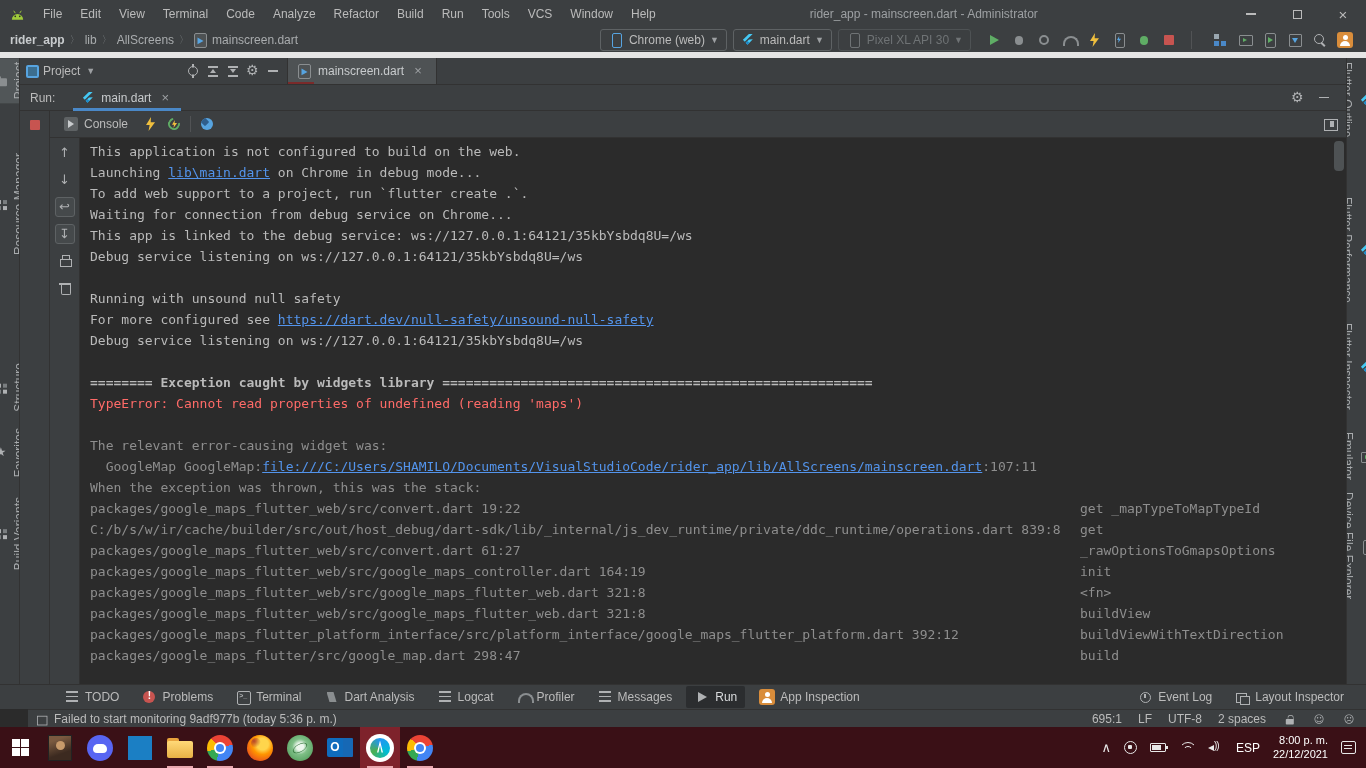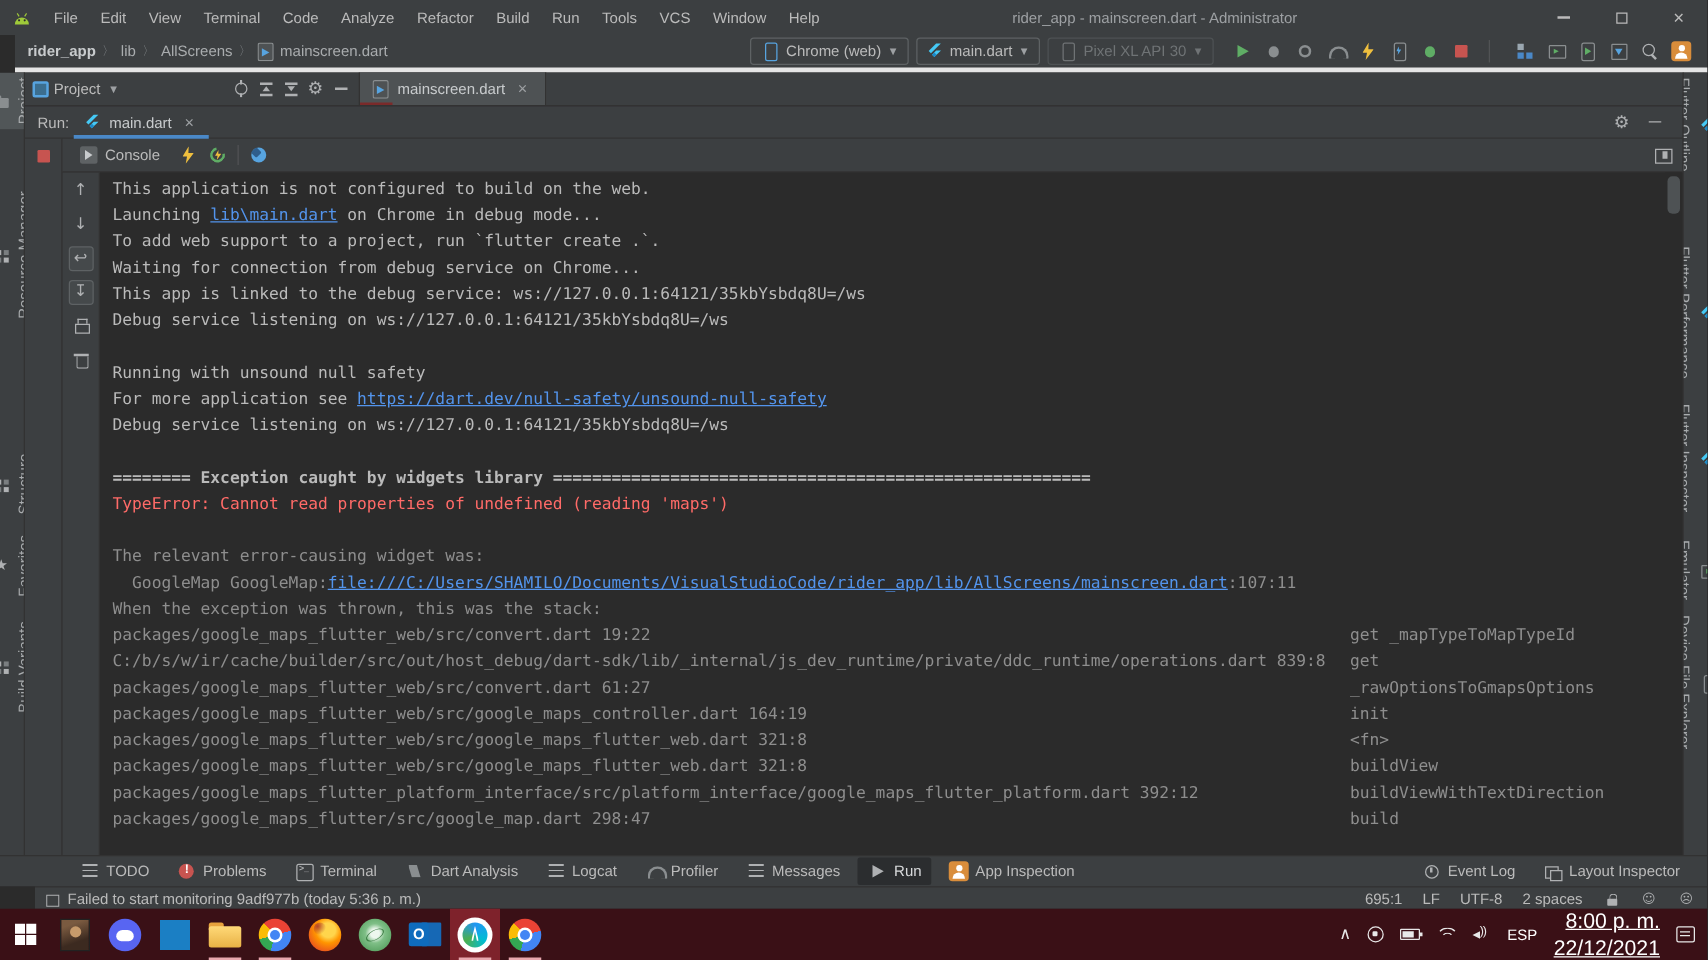--- a/index.html
+++ b/index.html
@@ -13,21 +13,21 @@
   .menubar { display:flex; }
   .menu-item { padding:5px 9px; color:#BBBBBB; cursor:default; }
   .win-title { margin-left:145px; color:#9DA0A3; white-space:nowrap; }
   .win-controls { margin-left:auto; display:flex; height:28px; }
   .win-btn { width:46px; display:flex; align-items:center; justify-content:center; color:#BBBBBB; }
   .glyph-min { width:10px; height:1.5px; background:#BBB; display:inline-block; }
   .glyph-max { width:9px; height:9px; border:1.2px solid #BBB; display:inline-block; }
   .glyph-close { font-size:15px; line-height:1; }
 
   
-  .toolbar { height:30px; background:#3C3F41; border-bottom:4px solid #e5e5e5; display:flex; align-items:center; padding:0 10px; flex:none;margin-left:12px; }
+  .toolbar { height:30px; background:#3C3F41; border-bottom:6px solid #e5e5e5; display:flex; align-items:center; padding:0 10px; flex:none; }
   .crumbs { display:flex; align-items:center; gap:2px; color:#A9ACAE; }
   .crumb-root { font-weight:bold; color:#C8CBCD; }
   .crumb-sep { color:#7A7E80; margin:0 3px; font-size:10px; }
   .crumb-file { display:flex; align-items:center; gap:4px; }
   .tb-right { margin-left:auto; display:flex; align-items:center; gap:6px; }
   .selector { display:flex; align-items:center; gap:5px; border:1px solid #5E6264; border-radius:3px; height:22px; padding:0 7px; color:#BBBBBB; background:#3C3F41; }
   .selector.disabled { color:#6F7375; border-color:#4E5254; }
   .caret { font-size:9px; color:#9DA0A3; }
   .selector.disabled .caret { color:#6F7375; }
   .act-group { display:flex; align-items:center; gap:3px; margin-left:6px; }
@@ -127,21 +127,21 @@
   .tabrow { height:27px; background:#3C3F41; display:flex; flex:none; border-bottom:1px solid #323232; position:relative; }
   .proj-head { width:268px; flex:none; display:flex; align-items:center; gap:4px; padding:0 6px; border-right:1px solid #323232; }
   .proj-icon { width:13px; height:13px; border:2px solid #57A4E0; background:#3C6E8F; border-radius:2px; }
   .proj-title { margin-right:2px; color:#BBBBBB; }
   .proj-head .spacer { flex:1; }
   .red-mark { position:absolute; left:268px; bottom:0; width:26px; height:2px; background:#7A2A2A; }
   .etab { display:flex; align-items:center; gap:6px; background:#4E5254; padding:0 10px; color:#C8CBCD; border-right:1px solid #323232; }
 
   
   .runhead { height:26px; background:#3C3F41; display:flex; align-items:center; flex:none; border-bottom:1px solid #323232; padding-left:10px; }
-  .runhead .rlabel { color:#BBBBBB; margin-right:4px; }
+  .runhead .rlabel { color:#BBBBBB; margin-right:18px; }
   .runtab { display:flex; align-items:center; gap:6px; height:26px; padding:0 8px; position:relative; color:#C8CBCD; }
   .runtab::after { content:""; position:absolute; left:0; right:0; bottom:0; height:3px; background:#4A88C7; }
   .runhead .spacer { flex:1; }
   .runhead .hicons { display:flex; gap:10px; margin-right:14px; }
 
   
   .runbody { flex:1; display:flex; min-height:0; }
   .runtools { width:30px; flex:none; background:#3C3F41; border-right:1px solid #323232; display:flex; flex-direction:column; align-items:center; padding-top:6px; }
   .conscol { flex:1; display:flex; flex-direction:column; min-width:0; }
   .constoolbar { height:27px; flex:none; background:#3C3F41; border-bottom:1px solid #323232; display:flex; align-items:center; gap:8px; padding:0 8px; }
@@ -194,21 +194,21 @@
   .t-batt { width:16px; height:9px; border:1.2px solid #E8E8E8; border-radius:1px; position:relative; }
   .t-batt::before { content:""; position:absolute; left:1px; top:1px; bottom:1px; width:9px; background:#E8E8E8; }
   .t-batt::after { content:""; position:absolute; right:-3px; top:2px; width:2px; height:3px; background:#E8E8E8; }
   .t-wifi { width:16px; height:11px; position:relative; overflow:hidden; }
   .t-wifi::before { content:""; position:absolute; left:0; top:0; width:16px; height:16px; border:1.5px solid #E8E8E8; border-radius:50%; clip-path:polygon(50% 50%,0 0,100% 0); }
   .t-wifi::after { content:""; position:absolute; left:4px; top:4px; width:8px; height:8px; border:1.5px solid #E8E8E8; border-radius:50%; clip-path:polygon(50% 50%,0 0,100% 0); box-shadow:0 0 0 20px transparent; }
   .t-vol { position:relative; width:15px; height:11px; }
   .t-vol::before { content:""; position:absolute; left:0; top:2.5px; border-left:6px solid #E8E8E8; border-top:3px solid transparent; border-bottom:3px solid transparent; transform:rotate(180deg); }
   .t-vol::after { content:"))"; position:absolute; left:6px; top:-2px; color:#E8E8E8; font-size:10px; letter-spacing:-1px; }
   .t-lang { font-size:12px; color:#FFFFFF; }
-  .t-clock { text-align:right; font-size:17px; line-height:1.25; color:#FFFFFF;text-decoration:underline; }
+  .t-clock { text-align:right; font-size:11px; line-height:1.25; color:#FFFFFF; }
   .t-note { width:15px; height:13px; border:1.5px solid #E8E8E8; border-radius:2px; position:relative; }
   .t-note::before { content:""; position:absolute; left:2px; top:2.5px; width:8px; height:1.3px; background:#E8E8E8; box-shadow:0 3px 0 #E8E8E8; }
 
   
   .tb-start { width:17px; height:17px; display:grid; grid-template-columns:8px 8px; grid-template-rows:8px 8px; gap:1px; }
   .tb-start span { background:#FFFFFF; }
   .tb-user { width:24px; height:26px; background:linear-gradient(160deg,#7a5a40 20%,#3c2a20 70%); border:1px solid #222; position:relative; }
   .tb-user::before { content:""; position:absolute; left:7px; top:5px; width:9px; height:9px; background:#c79a6b; border-radius:50%; }
   .tb-discord { width:26px; height:26px; border-radius:50%; background:#5865F2; position:relative; }
   .tb-discord::before { content:""; position:absolute; left:6px; top:9px; width:14px; height:9px; background:#FFFFFF; border-radius:5px 5px 4px 4px; }
@@ -478,21 +478,21 @@
               </div>
             <div class="constext">
                 <div class="cline"><span class="lwrap"><span class="s-n">This application is not configured to build on the web.</span></span></div>
                 <div class="cline"><span class="lwrap"><span class="s-n">Launching </span><span class="s-l">lib\main.dart</span><span class="s-n"> on Chrome in debug mode...</span></span></div>
                 <div class="cline"><span class="lwrap"><span class="s-n">To add web support to a project, run `flutter create .`.</span></span></div>
                 <div class="cline"><span class="lwrap"><span class="s-n">Waiting for connection from debug service on Chrome...</span></span></div>
                 <div class="cline"><span class="lwrap"><span class="s-n">This app is linked to the debug service: ws://127.0.0.1:64121/35kbYsbdq8U=/ws</span></span></div>
                 <div class="cline"><span class="lwrap"><span class="s-n">Debug service listening on ws://127.0.0.1:64121/35kbYsbdq8U=/ws</span></span></div>
                 <div class="cline"><span class="lwrap"></span></div>
                 <div class="cline"><span class="lwrap"><span class="s-n">Running with unsound null safety</span></span></div>
-                <div class="cline"><span class="lwrap"><span class="s-n">For more application see </span><span class="s-l">https://dart.dev/null-safety/unsound-null-safety</span></span></div>
+                <div class="cline"><span class="lwrap"><span class="s-n">For more configured see </span><span class="s-l">https://dart.dev/null-safety/unsound-null-safety</span></span></div>
                 <div class="cline"><span class="lwrap"><span class="s-n">Debug service listening on ws://127.0.0.1:64121/35kbYsbdq8U=/ws</span></span></div>
                 <div class="cline"><span class="lwrap"></span></div>
                 <div class="cline"><span class="lwrap"><span class="s-b">======== Exception caught by widgets library =======================================================</span></span></div>
                 <div class="cline"><span class="lwrap"><span class="s-e">TypeError: Cannot read properties of undefined (reading 'maps')</span></span></div>
                 <div class="cline"><span class="lwrap"></span></div>
                 <div class="cline"><span class="lwrap"><span class="s-d">The relevant error-causing widget was:</span></span></div>
                 <div class="cline"><span class="lwrap"><span class="s-d">  GoogleMap GoogleMap:</span><span class="s-l">file:///C:/Users/SHAMILO/Documents/VisualStudioCode/rider_app/lib/AllScreens/mainscreen.dart</span><span class="s-d">:107:11</span></span></div>
                 <div class="cline"><span class="lwrap"><span class="s-d">When the exception was thrown, this was the stack:</span></span></div>
                 <div class="cline"><span class="lwrap s-d">packages/google_maps_flutter_web/src/convert.dart 19:22</span><span class="fn">get _mapTypeToMapTypeId</span></div>
                 <div class="cline"><span class="lwrap s-d">C:/b/s/w/ir/cache/builder/src/out/host_debug/dart-sdk/lib/_internal/js_dev_runtime/private/ddc_runtime/operations.dart 839:8</span><span class="fn">get</span></div>

